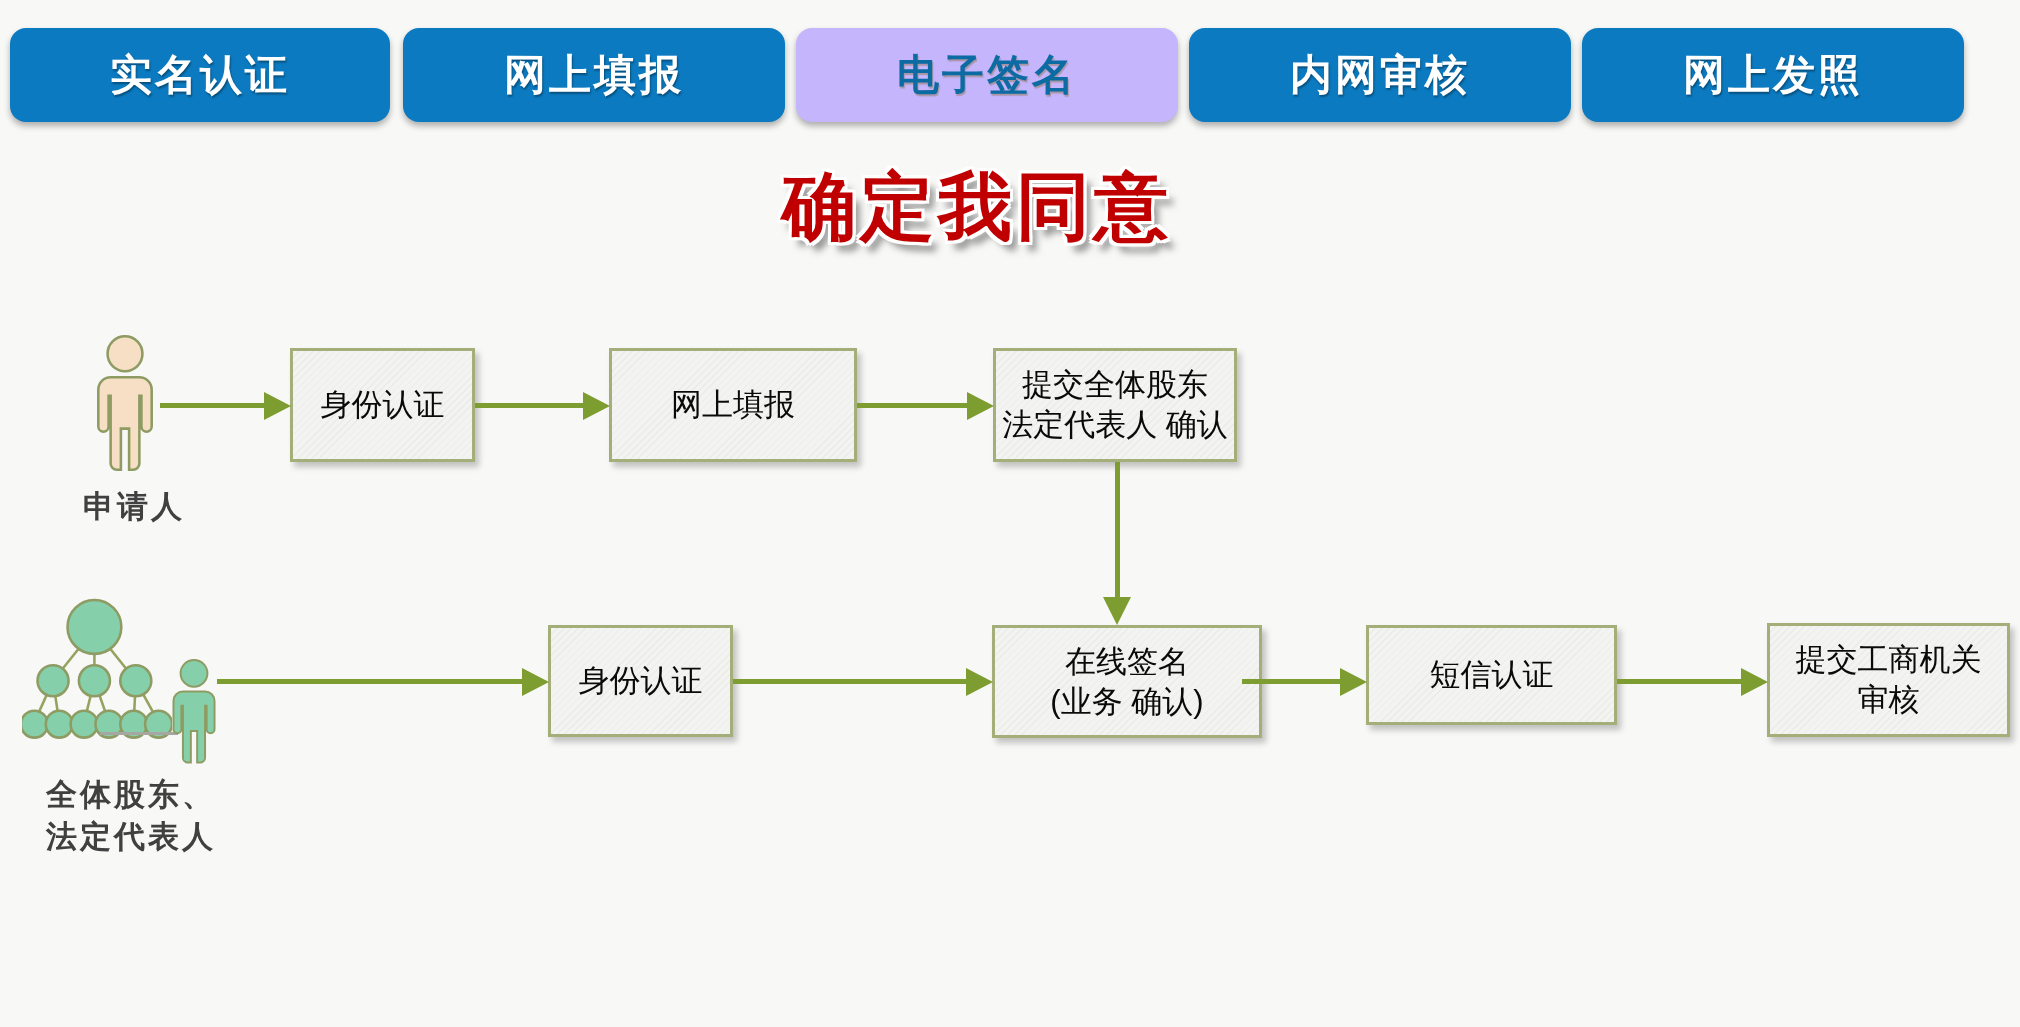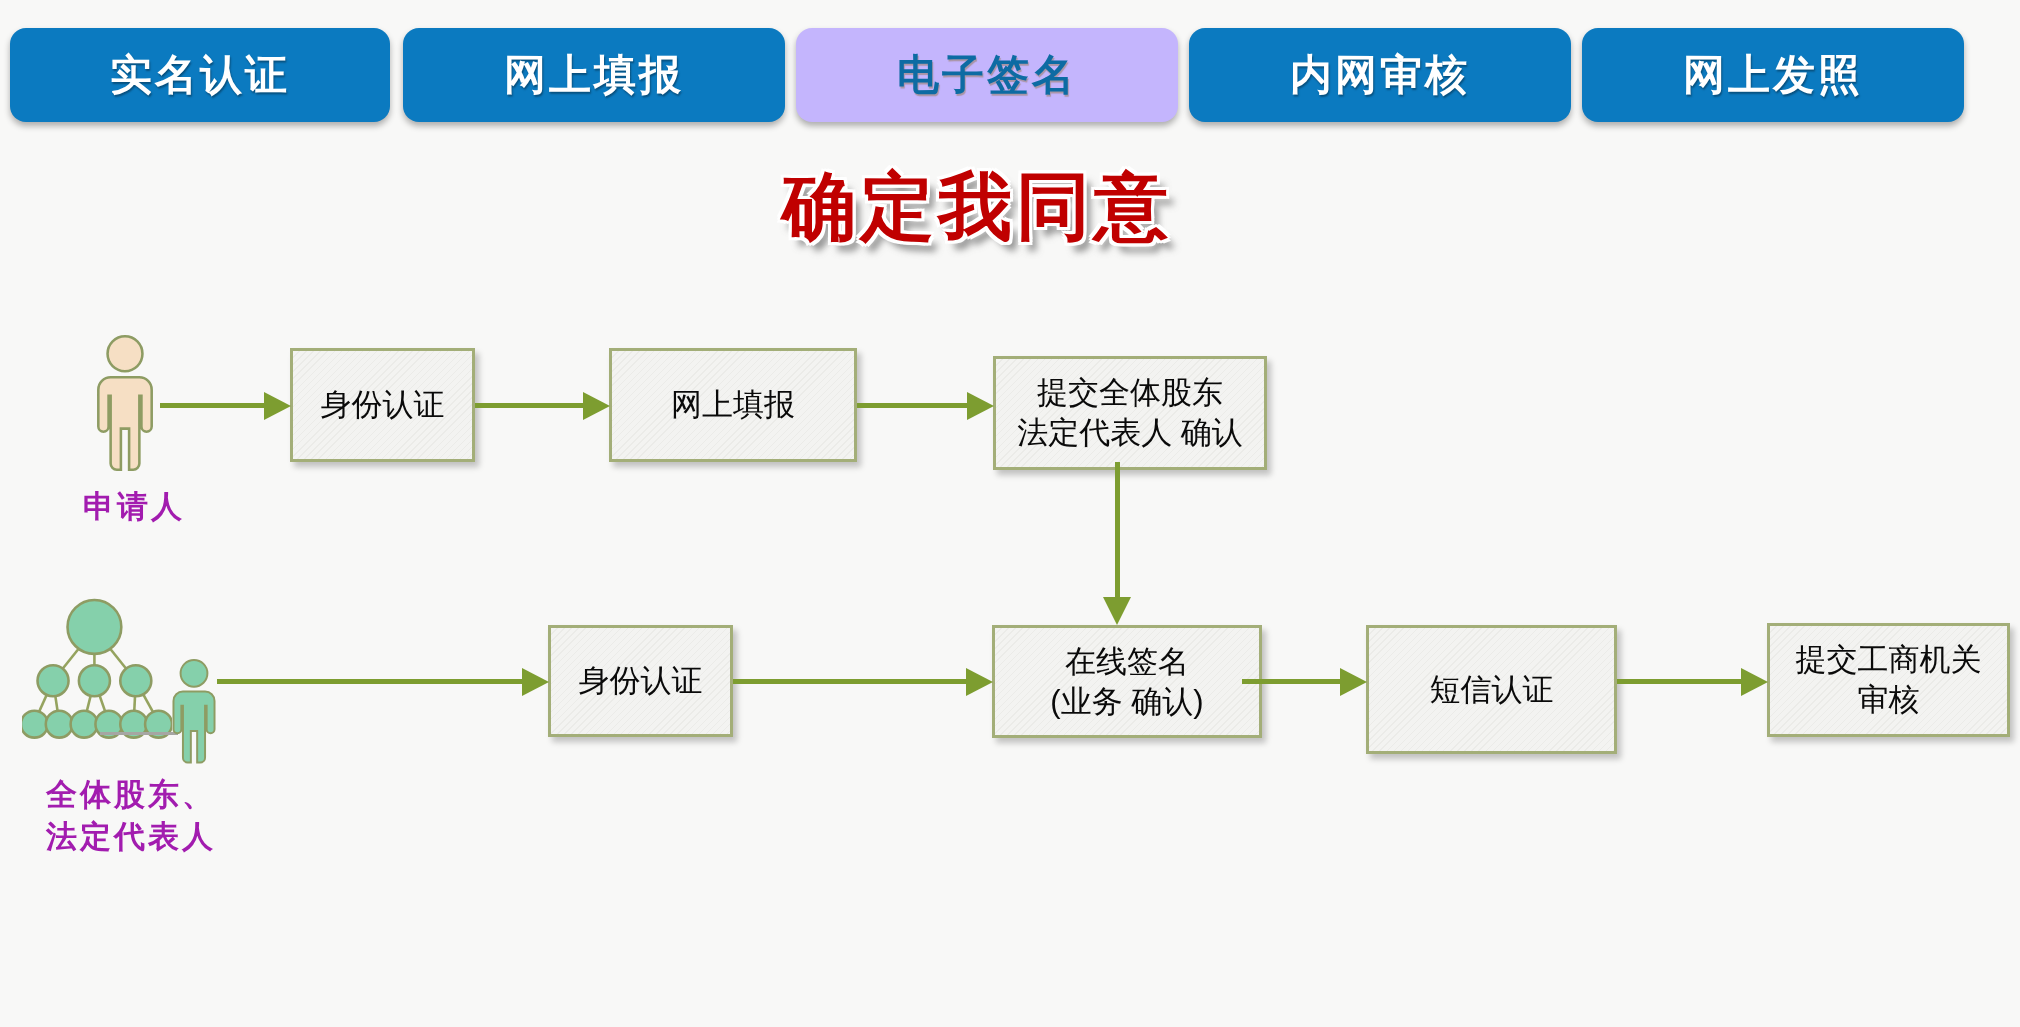--- a/index.html
+++ b/index.html
@@ -48,24 +48,24 @@
     position:absolute;
     background:repeating-linear-gradient(135deg,#f3f3f1 0px,#f3f3f1 4px,#ebebe8 4px,#ebebe8 5px);
     border:3px solid #a3ae78;
     box-shadow:4px 5px 6px rgba(0,0,0,0.22);
     display:flex;flex-direction:column;align-items:center;justify-content:center;
     font-size:31px;color:#0a0a0a;line-height:1.28;text-align:center;
     box-sizing:border-box;
   }
   .b1{left:290px;top:348px;width:185px;height:114px}
   .b2{left:609px;top:348px;width:248px;height:114px}
-  .b3{left:993px;top:356px;width:274px;height:114px}
+  .b3{left:993px;top:348px;width:244px;height:114px}
   .b4{left:548px;top:625px;width:185px;height:112px}
   .b5{left:992px;top:625px;width:270px;height:113px}
-  .b6{left:1366px;top:625px;width:251px;height:129px}
+  .b6{left:1366px;top:625px;width:251px;height:100px}
   .b7{left:1767px;top:623px;width:243px;height:114px}
 
   
   .aline{position:absolute;height:5px;background:#7d9d30;}
   .ahead{position:absolute;width:0;height:0;
     border-top:14px solid transparent;border-bottom:14px solid transparent;
     border-left:27px solid #7d9d30;}
   .vline{position:absolute;width:5px;background:#7d9d30;}
   .vhead{position:absolute;width:0;height:0;
     border-left:14px solid transparent;border-right:14px solid transparent;
@@ -81,21 +81,21 @@
   .avl{left:1115px;top:462px;height:136px}.avh{left:1103px;top:597px}
 
   
   .actor-svg{position:absolute;}
   .p1{left:86px;top:334px;width:78px;height:140px}
   .org{left:22px;top:598px;width:150px;height:150px}
   .p2{left:164px;top:658px;width:60px;height:108px}
   .groundline{position:absolute;left:100px;top:732px;width:78px;height:3px;background:#a6a6a3;}
 
   .actor-label{
-    position:absolute;font-weight:bold;color:#a21caf;font-size:31px;letter-spacing:3px;
+    position:absolute;font-weight:bold;color:#404040;font-size:31px;letter-spacing:3px;
     line-height:42px;white-space:pre-line;
   }
   .lab1{left:74px;top:486px;width:120px;text-align:center;}
   .lab2{left:46px;top:774px;text-align:left;}
 </style>
 </head>
 <body>
 
 <div class="canvas">
 

